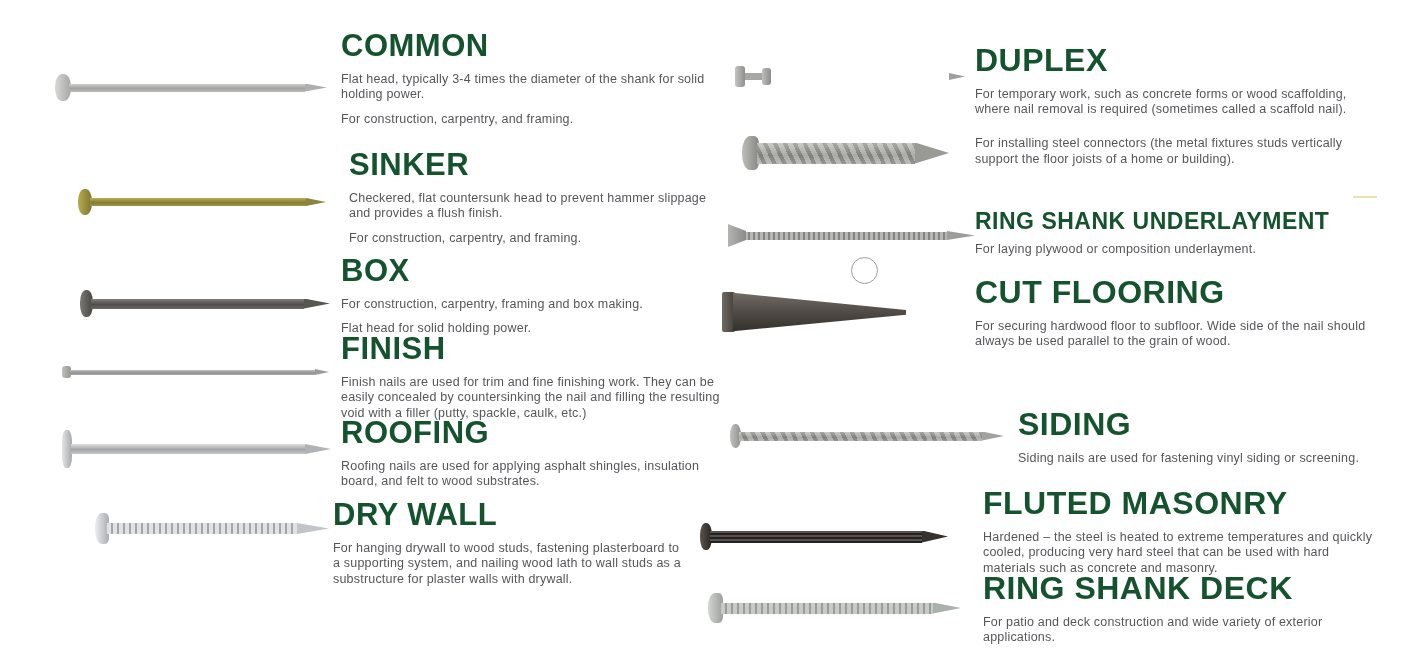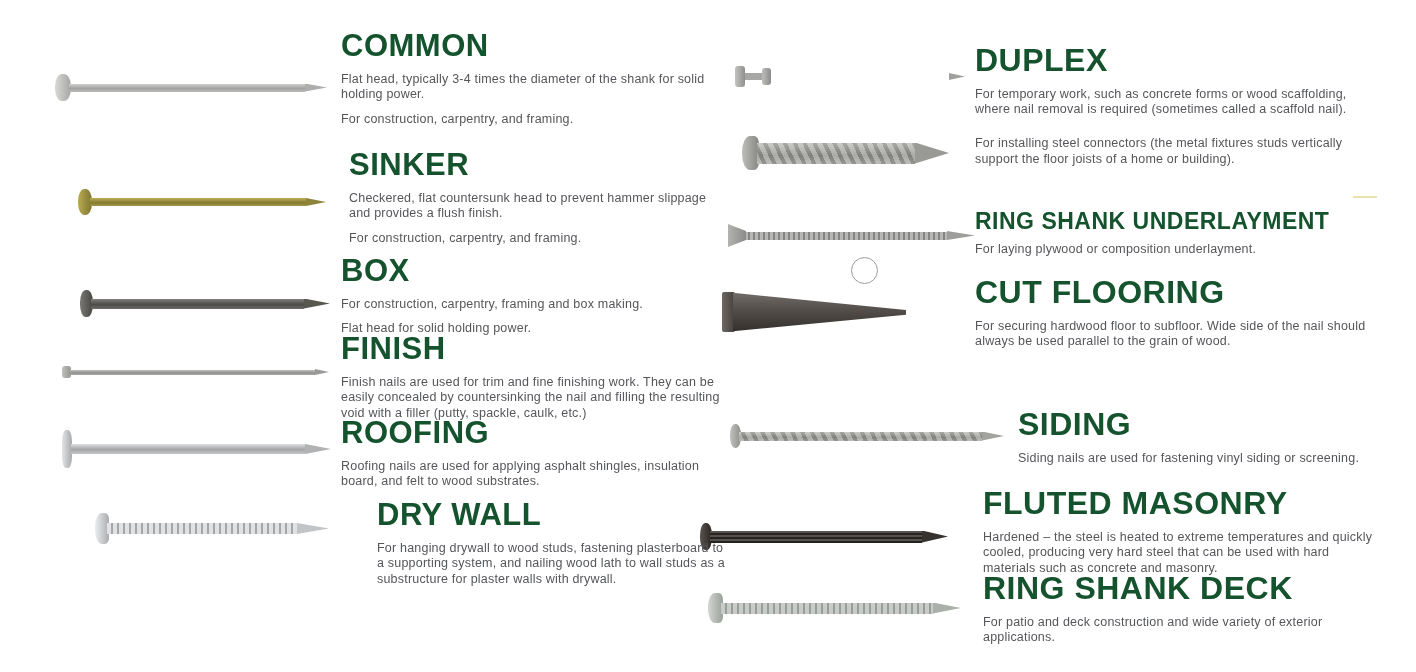--- a/index.html
+++ b/index.html
@@ -17,21 +17,21 @@
     margin:9px 0 0 0;color:#55565a;font-size:12.5px;line-height:1.24;letter-spacing:.2px;
   }
   .rcol h2{font-size:32px;}
   #t-ringunder h2{font-size:23px;}
 
   #t-common {left:341px;top:30px;width:372px;}
   #t-sinker {left:349px;top:149px;width:368px;}
   #t-box    {left:341px;top:255px;width:400px;}
   #t-finish {left:341px;top:333px;width:400px;}
   #t-roofing{left:341px;top:417px;width:392px;}
-  #t-drywall{left:333px;top:499px;width:352px;margin-left:44px;}
+  #t-drywall{left:333px;top:499px;width:352px;}
 
   #t-duplex   {left:975px;top:44px;width:382px;}
   #t-joist    {left:975px;top:127px;width:400px;}
   #t-ringunder{left:975px;top:209px;width:360px;}
   #t-cutfloor {left:975px;top:276px;width:396px;}
   #t-siding   {left:1018px;top:408px;width:360px;}
   #t-fluted   {left:983px;top:487px;width:400px;}
   #t-ringdeck {left:983px;top:572px;width:340px;}
 
   

